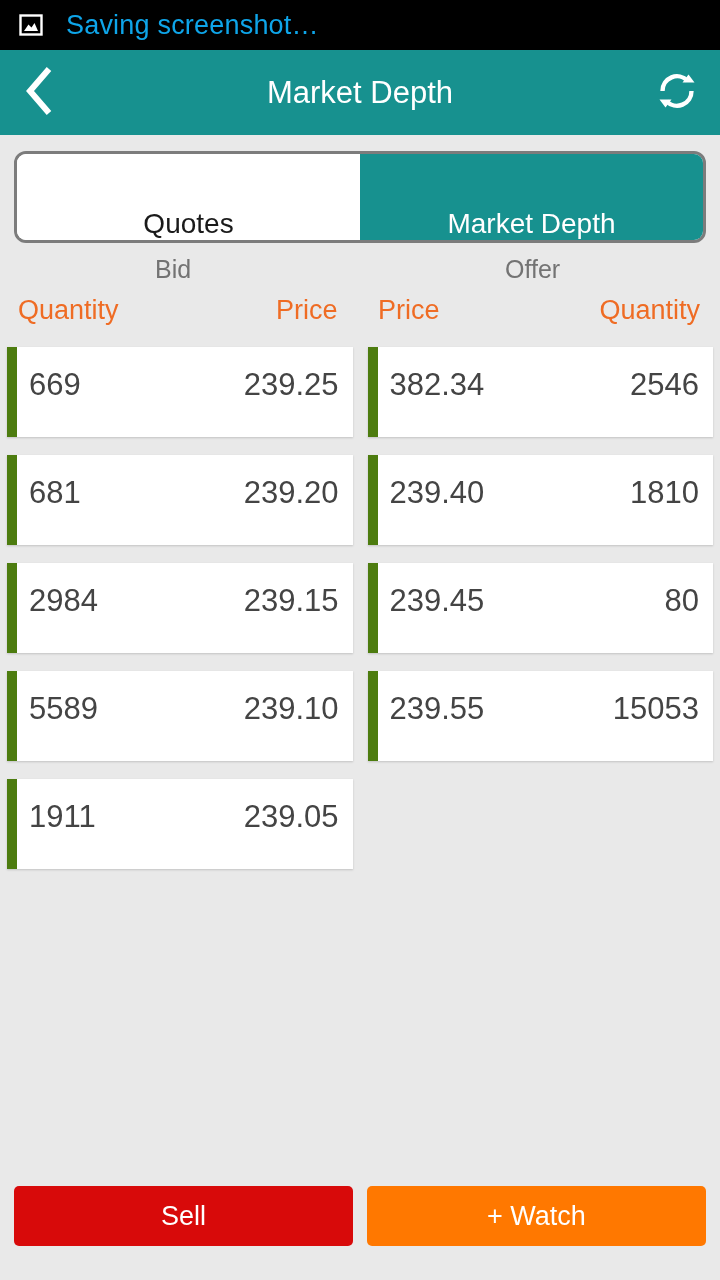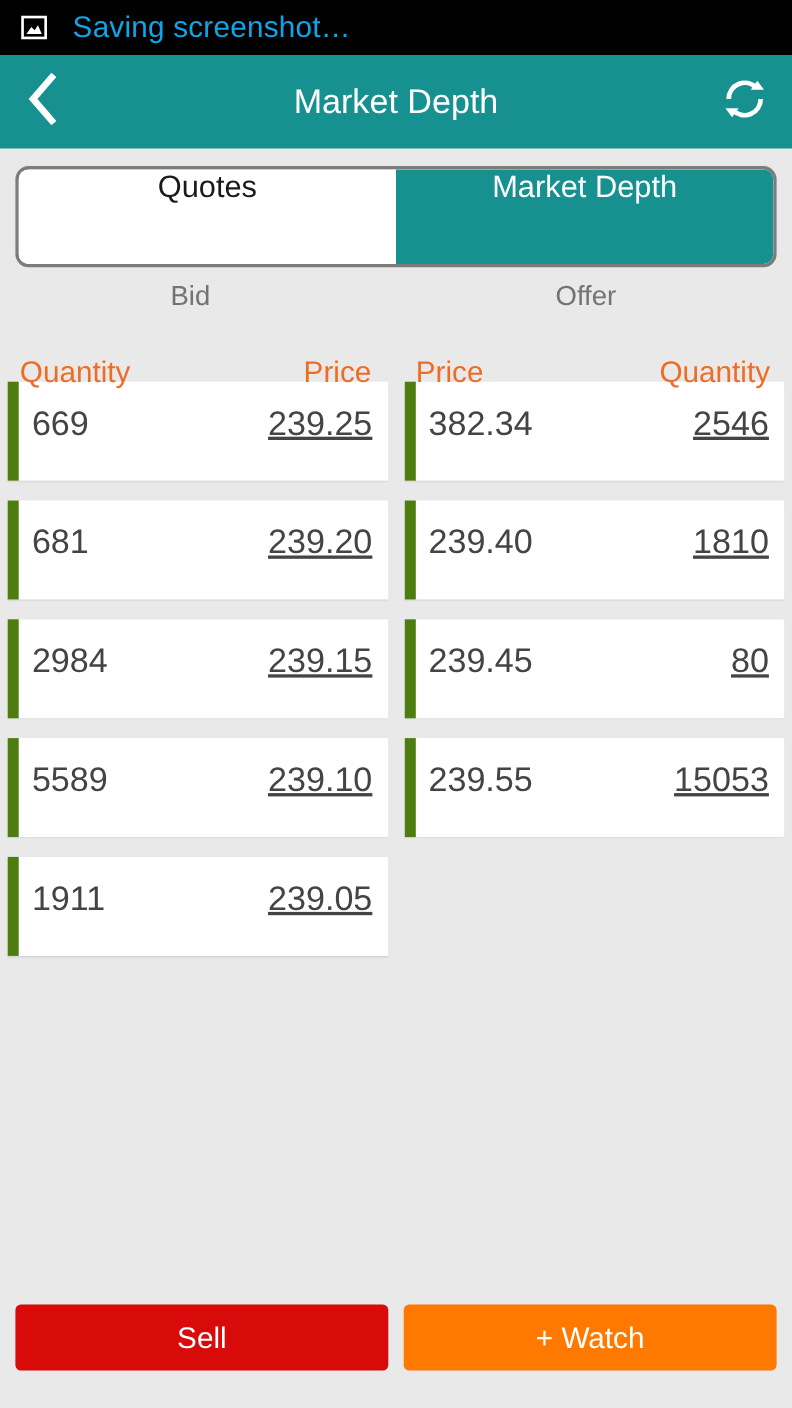--- a/index.html
+++ b/index.html
@@ -82,21 +82,21 @@
     height: 92px;
     border: 3px solid #7c7c7c;
     border-radius: 12px;
     display: flex;
     overflow: hidden;
     background: #ffffff;
   }
   .tab {
     flex: 1 1 50%;
     display: flex;
-    align-items: flex-start;
+    align-items: flex-end;
     justify-content: center;
     font-size: 28px;
   }
   .tab.inactive { background: #ffffff; color: #1a1a1a; }
   .tab.active   { background: #17918f; color: #ffffff; }
 
   
   #side-labels {
     position: relative;
     height: 40px;
@@ -113,21 +113,20 @@
 
   #col-headers {
     position: relative;
     height: 52px;
   }
   #col-headers .col-h {
     position: absolute;
     top: 0;
     color: #ef6c24;
     font-size: 27px;
-    margin-top: 28px;
   }
   #h-bid-qty    { left: 18px; }
   #h-bid-price  { left: 276px; }
   #h-off-price  { left: 378px; }
   #h-off-qty    { right: 20px; }
 
   
   #depth-book {
     display: flex;
     padding: 0 7px;
@@ -144,21 +143,21 @@
     align-items: center;
     padding: 0 14px 14px 12px;
     box-shadow: 0 1px 2px rgba(0,0,0,0.17);
   }
   .depth-row .cell {
     font-size: 31px;
     color: #444444;
     white-space: nowrap;
   }
   .depth-row .cell.left  { text-align: left; }
-  .depth-row .cell.right { margin-left: auto; text-align: right; text-decoration: underline; }
+  .depth-row .cell.right { margin-left: auto; text-align: right; }
 
   
   #action-bar {
     position: absolute;
     left: 0;
     right: 0;
     bottom: 34px;
     display: flex;
     padding: 0 14px;
     gap: 14px;

